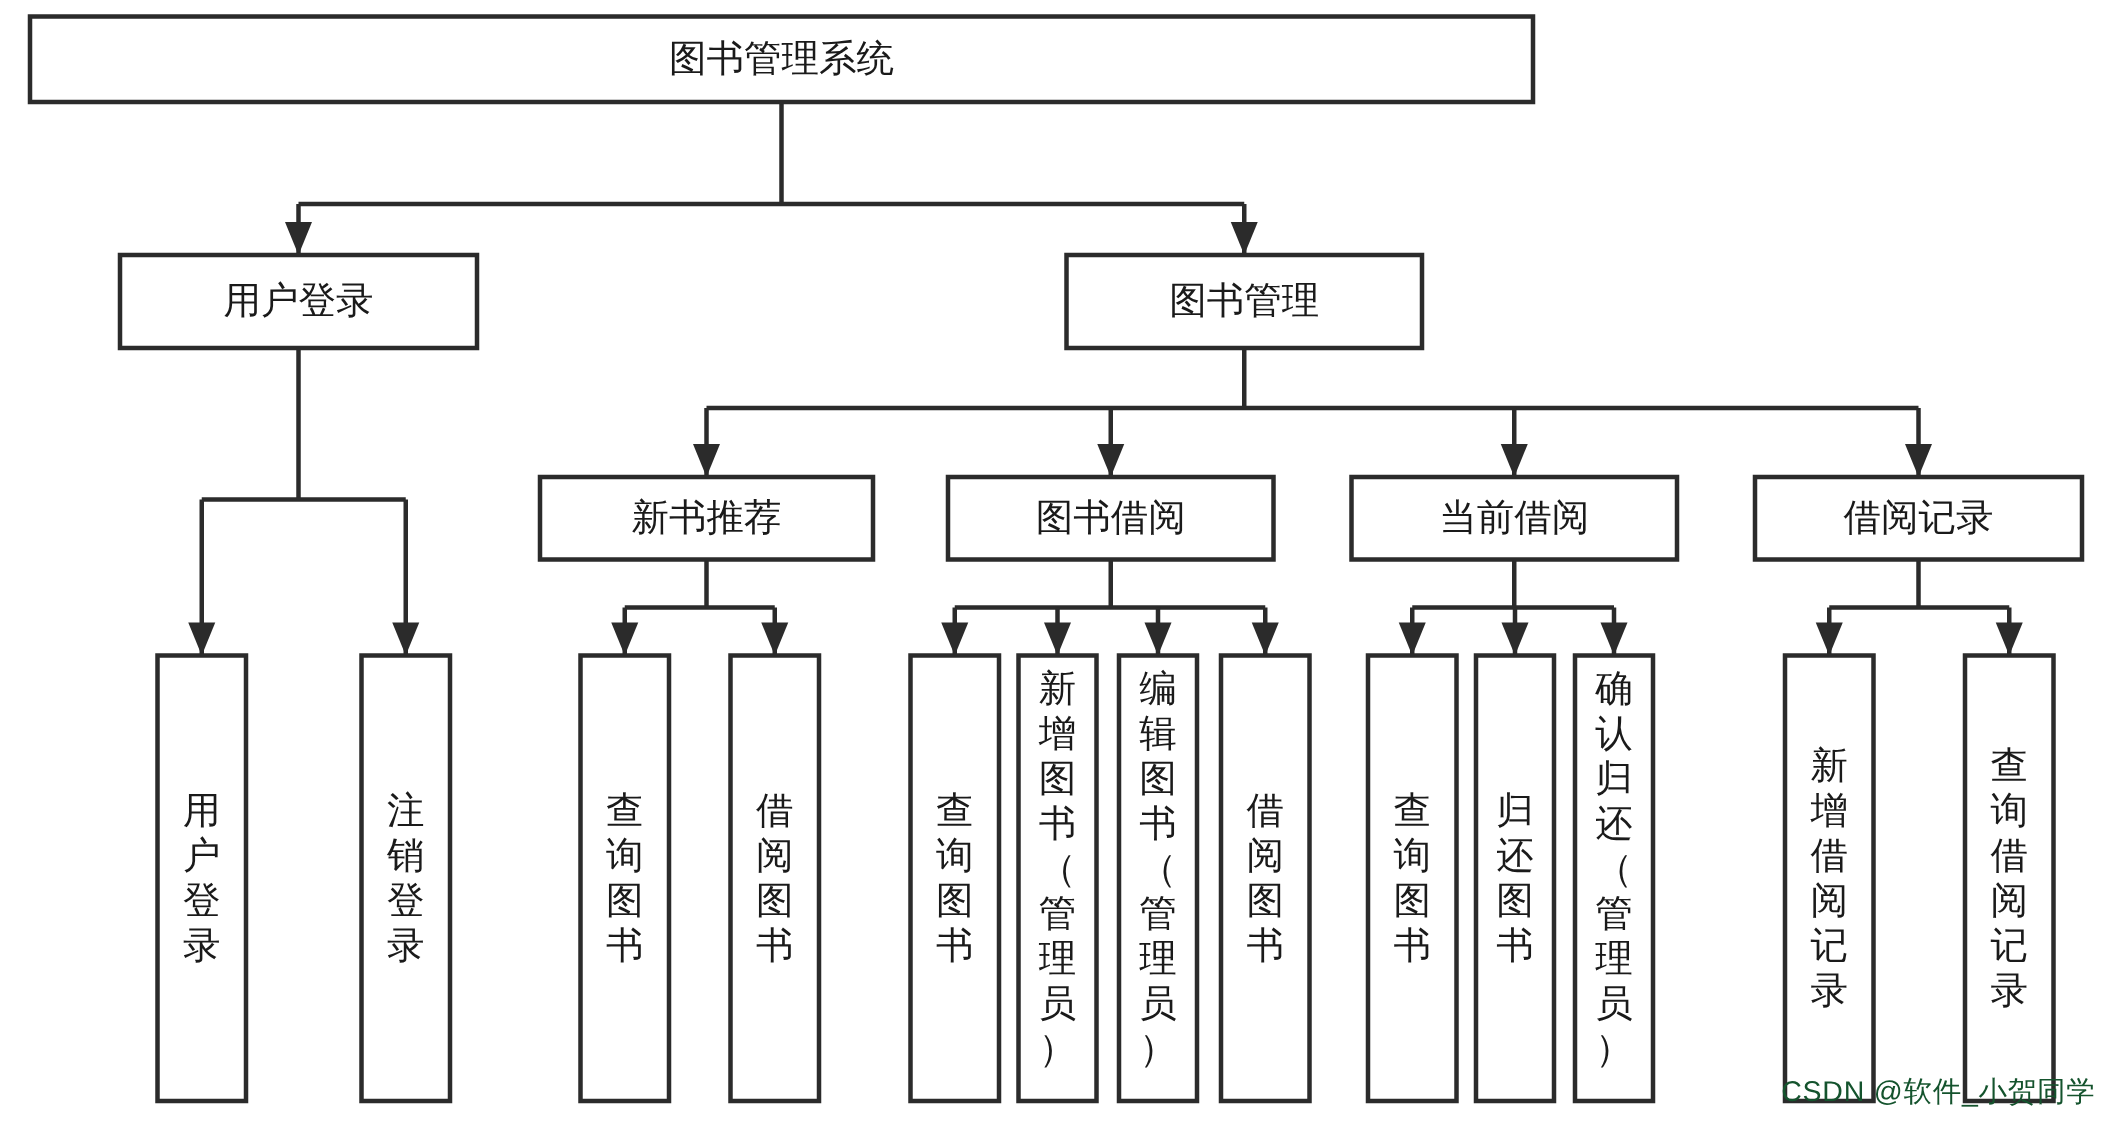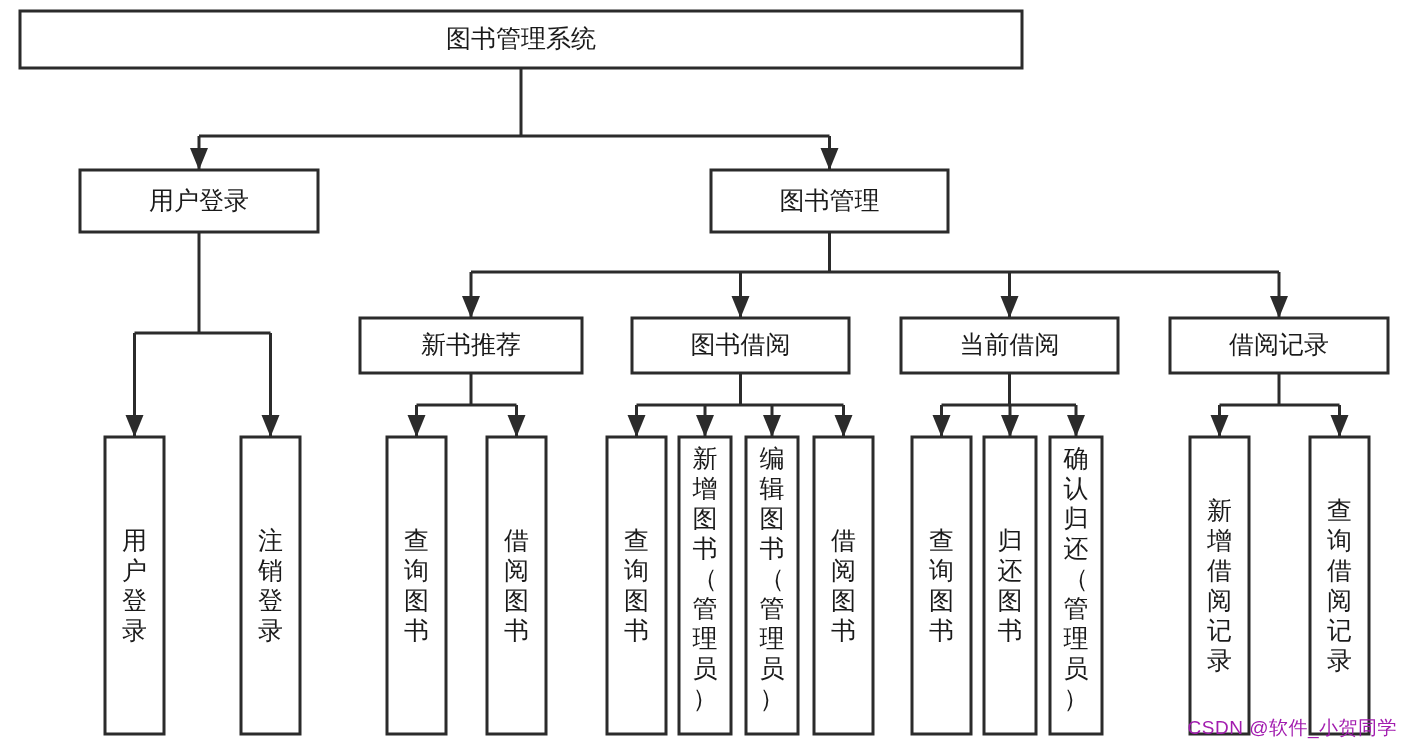--- a/index.html
+++ b/index.html
@@ -53,21 +53,21 @@
     font-size: 25px;
     fill: #1a1a1a;
     text-anchor: middle;
   }
   .watermark {
     position: absolute;
     right: 8px;
     bottom: 6px;
     font-family: "Liberation Sans", "DejaVu Sans", sans-serif;
     font-size: 19px;
-    color: #a21caf;
+    color: #14532d;
     letter-spacing: 0.5px;
     white-space: nowrap;
     pointer-events: none;
   }
 </style>
 </head>
 <body>
 
 <div id="diagram-root">
   <svg class="flow" viewBox="0 0 1405 747" xmlns="http://www.w3.org/2000/svg">

